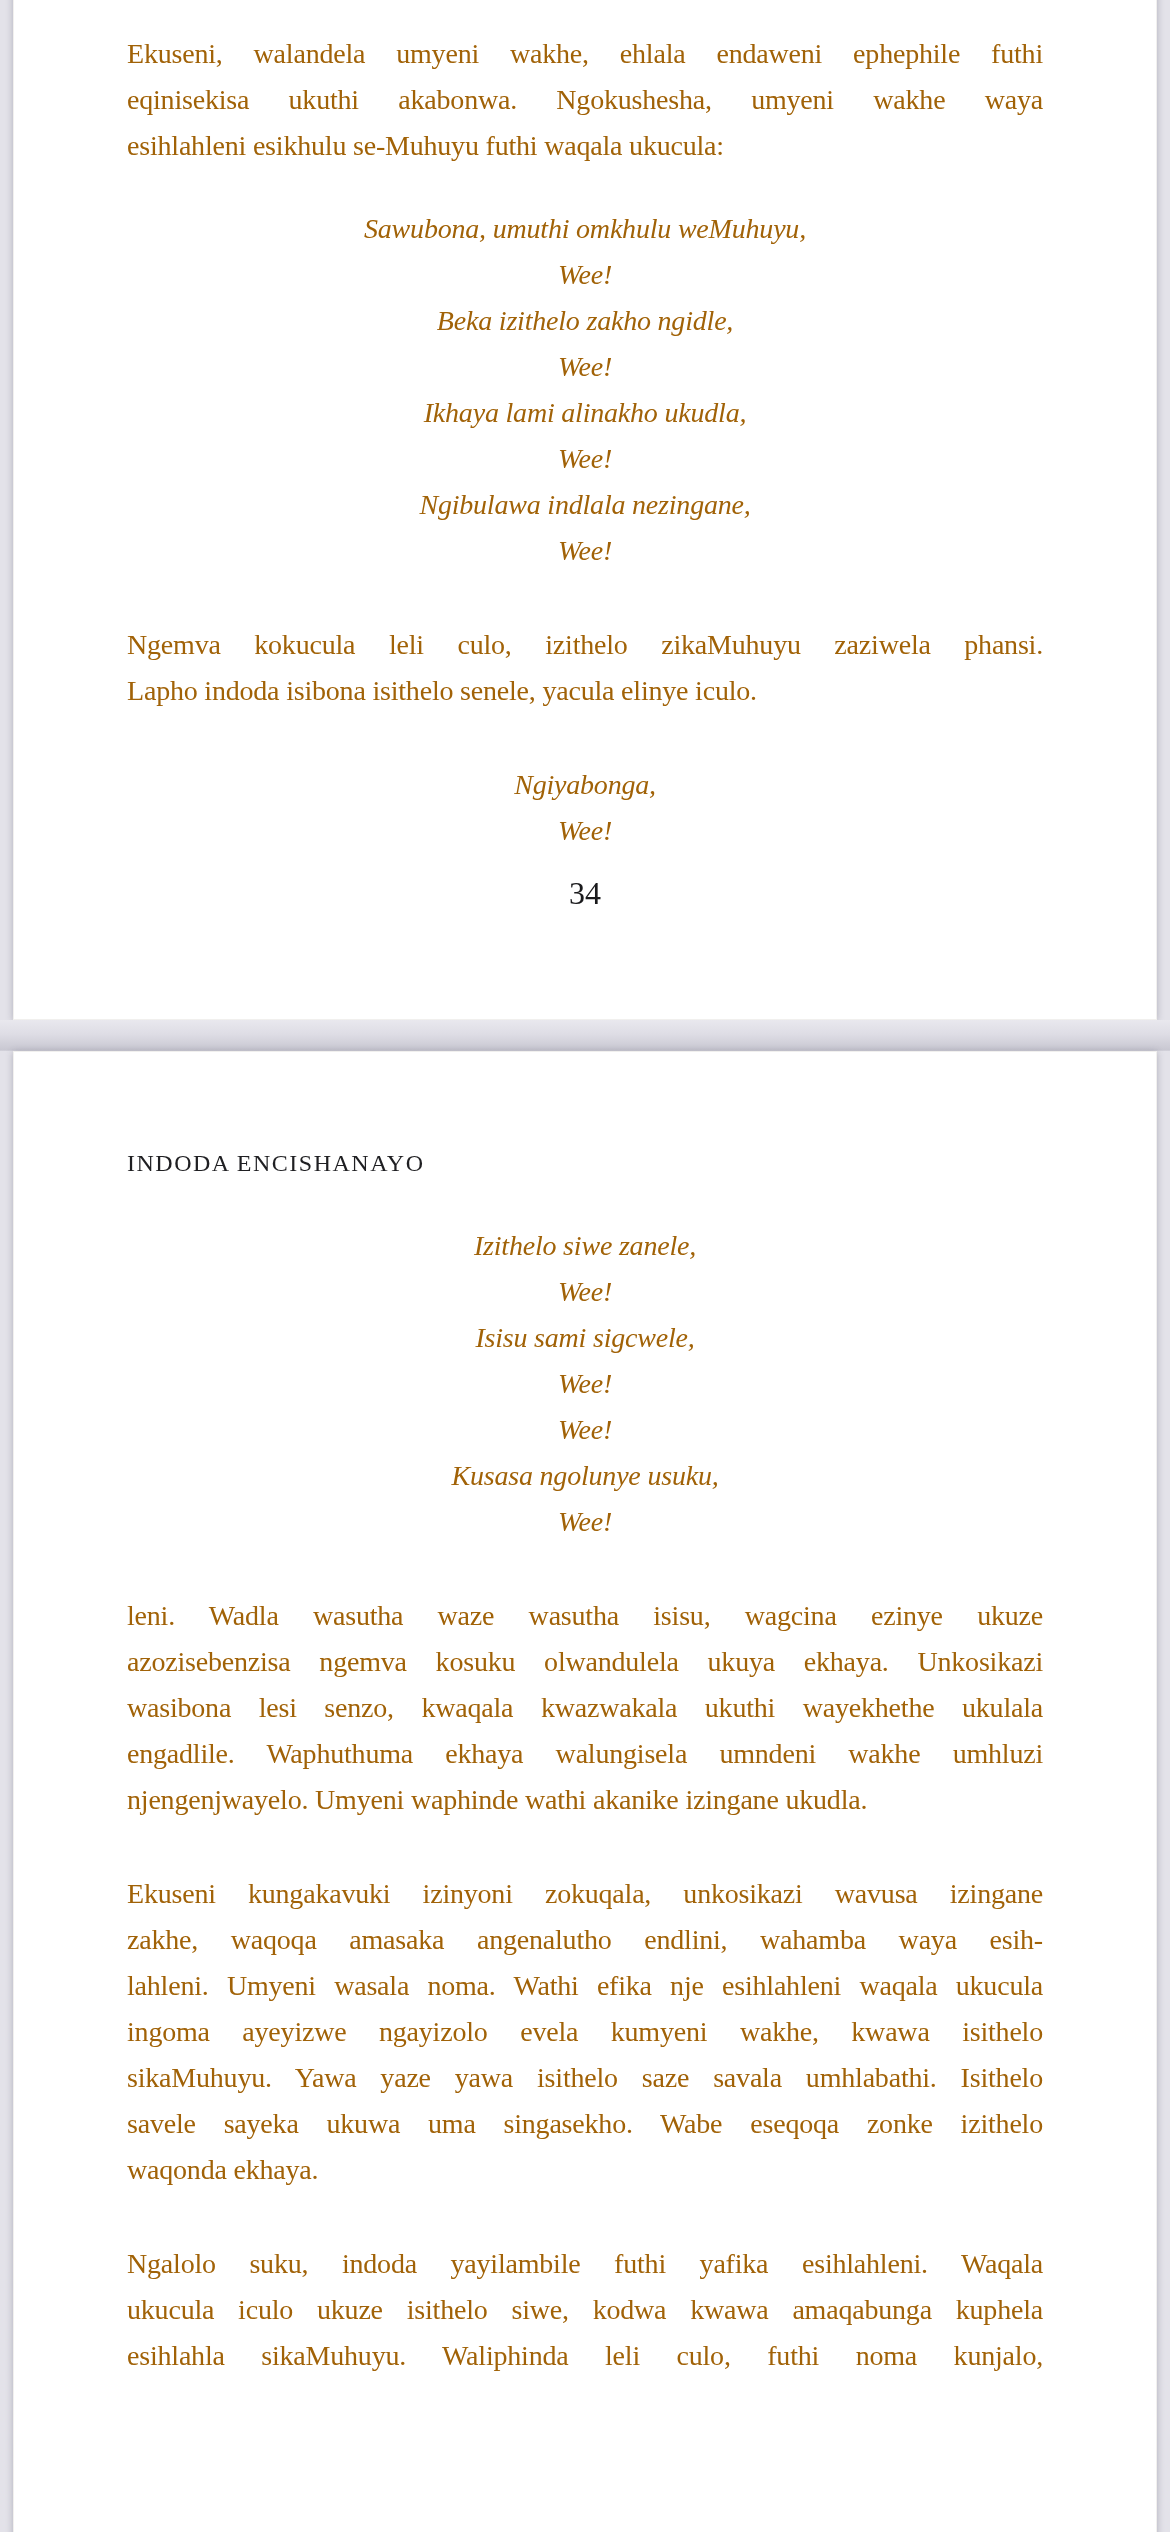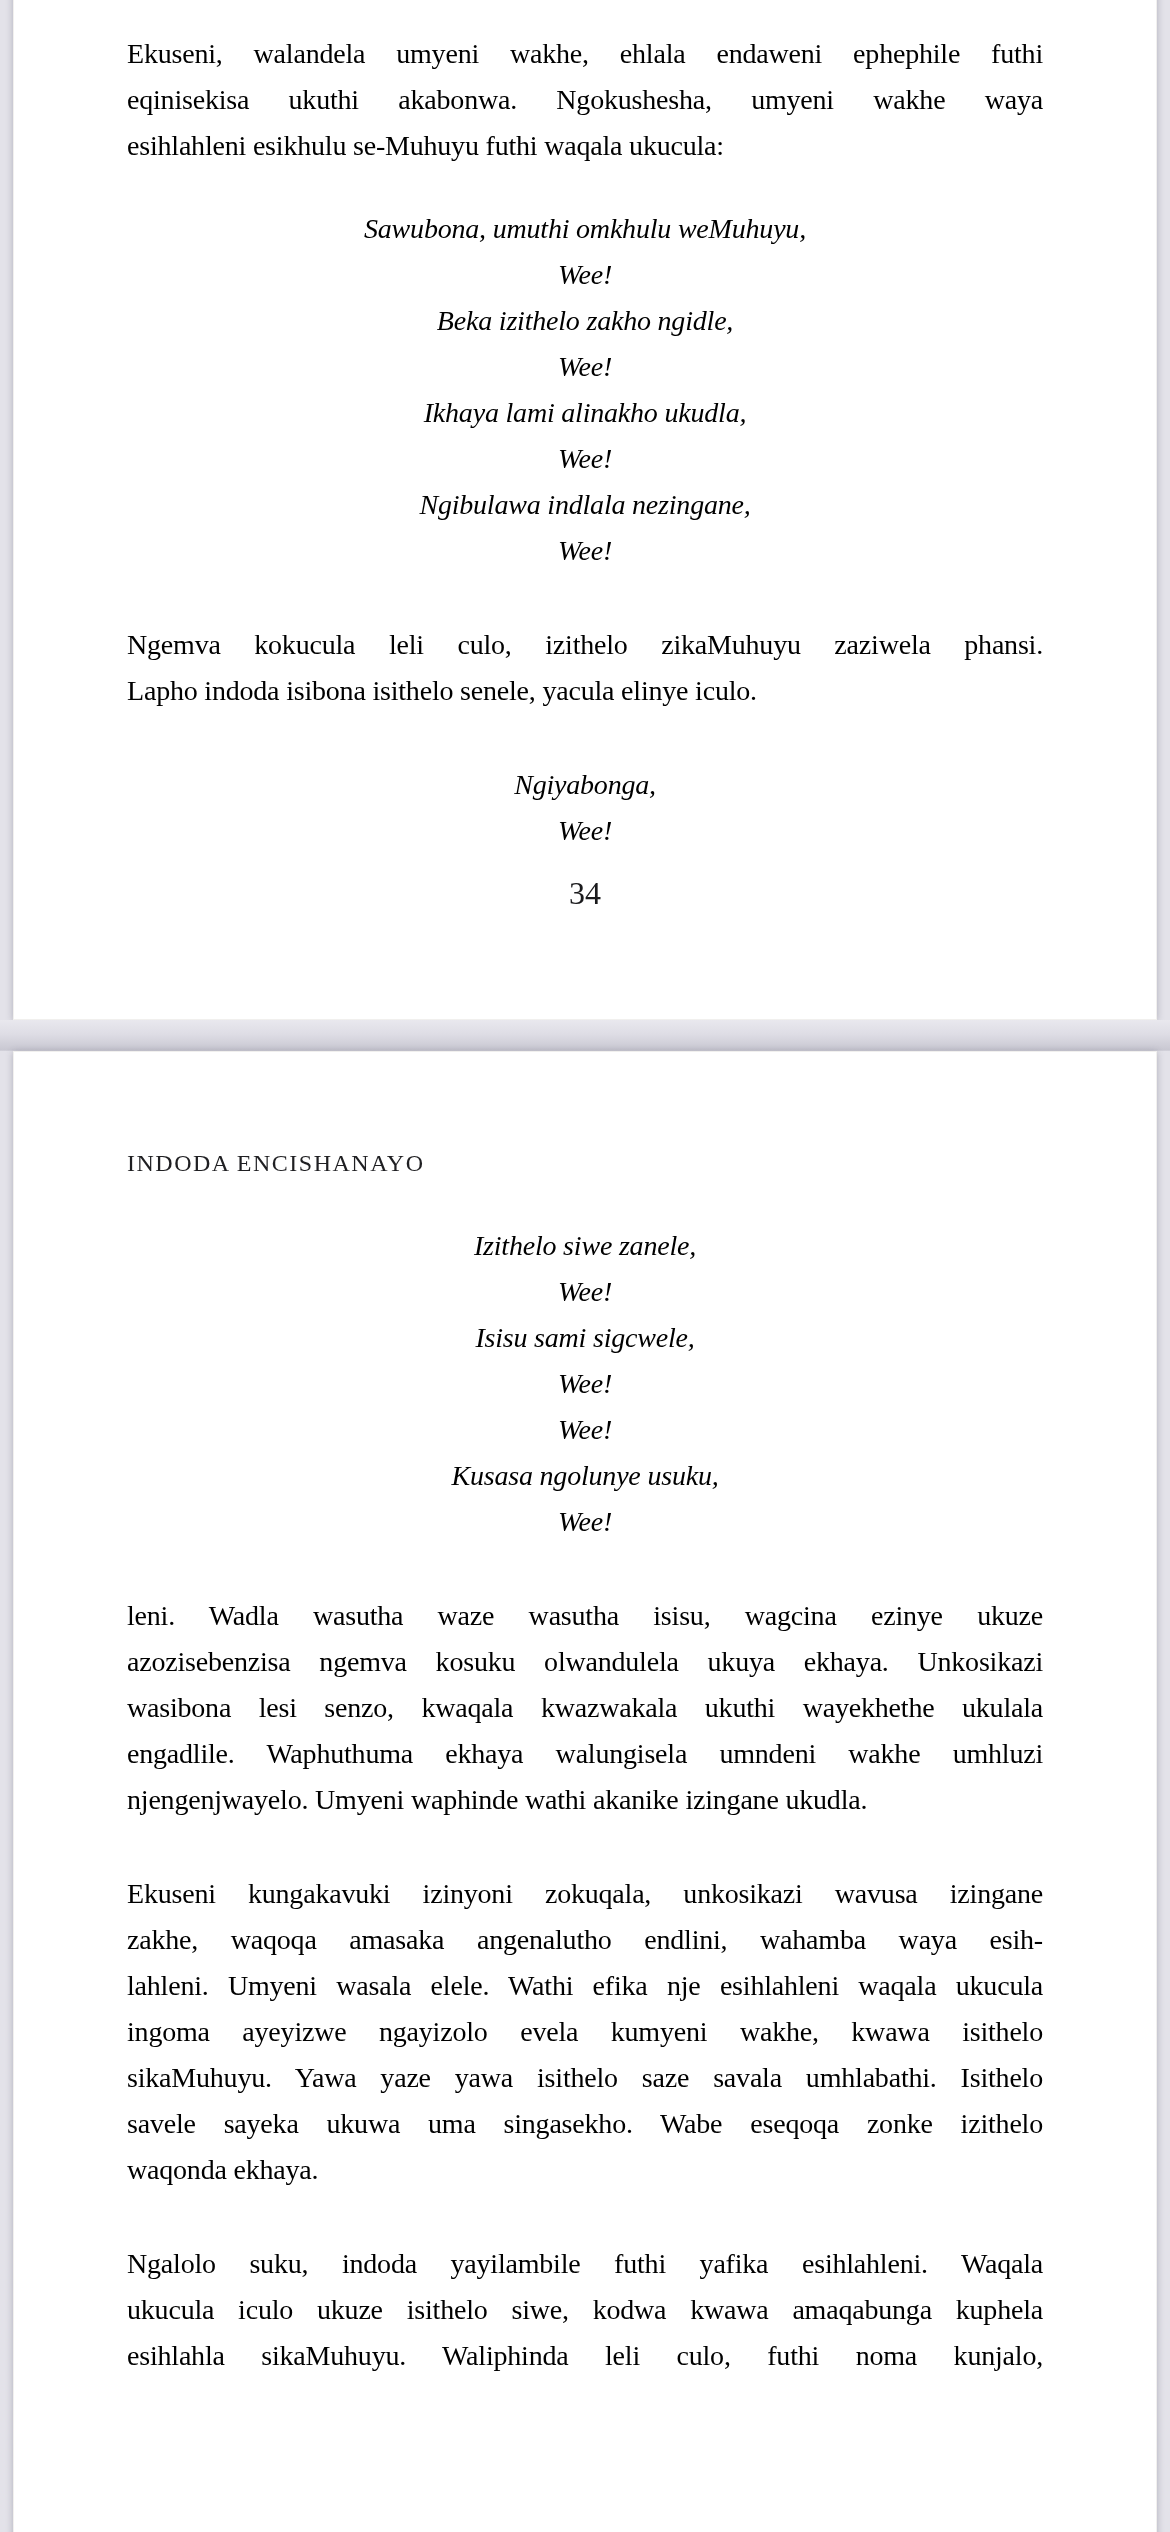--- a/index.html
+++ b/index.html
@@ -33,21 +33,21 @@
     height: 31px;
     background: linear-gradient(180deg, #e9e8ee 0%, #dedde5 45%, #c9c8d2 96%, #d6d5dd 100%);
   }
 
   .page-top .content    { padding: 80px 113px 0; }
   .page-bottom .content { padding: 88px 113px 0; }
 
   .line {
     font-size: 28px;
     line-height: 46px;
-    color: #000000;
+    color: #a16207;
     text-align: justify;
     text-align-last: justify;
     letter-spacing: -0.2px;
     white-space: normal;
   }
   .para .line.last { text-align: left; text-align-last: left; }
 
   .verse { margin-top: 37px; }
   .verse .line {
     font-style: italic;
@@ -126,21 +126,21 @@
       <div class="para gap-before">
           <div class="line">leni. Wadla wasutha waze wasutha isisu, wagcina ezinye ukuze</div>
           <div class="line">azozisebenzisa ngemva kosuku olwandulela ukuya ekhaya. Unkosikazi</div>
           <div class="line">wasibona lesi senzo, kwaqala kwazwakala ukuthi wayekhethe ukulala</div>
           <div class="line">engadlile. Waphuthuma ekhaya walungisela umndeni wakhe umhluzi</div>
           <div class="line last">njengenjwayelo. Umyeni waphinde wathi akanike izingane ukudla.</div>
         </div>
       <div class="para gap-before">
           <div class="line">Ekuseni kungakavuki izinyoni zokuqala, unkosikazi wavusa izingane</div>
           <div class="line">zakhe, waqoqa amasaka angenalutho endlini, wahamba waya esih-</div>
-          <div class="line">lahleni. Umyeni wasala elele. Wathi efika nje esihlahleni waqala ukucula</div>
+          <div class="line">lahleni. Umyeni wasala noma. Wathi efika nje esihlahleni waqala ukucula</div>
           <div class="line">ingoma ayeyizwe ngayizolo evela kumyeni wakhe, kwawa isithelo</div>
           <div class="line">sikaMuhuyu. Yawa yaze yawa isithelo saze savala umhlabathi. Isithelo</div>
           <div class="line">savele sayeka ukuwa uma singasekho. Wabe eseqoqa zonke izithelo</div>
           <div class="line last">waqonda ekhaya.</div>
         </div>
       <div class="para gap-before">
           <div class="line">Ngalolo suku, indoda yayilambile futhi yafika esihlahleni. Waqala</div>
           <div class="line">ukucula iculo ukuze isithelo siwe, kodwa kwawa amaqabunga kuphela</div>
           <div class="line">esihlahla sikaMuhuyu. Waliphinda leli culo, futhi noma kunjalo,</div>
         </div>

